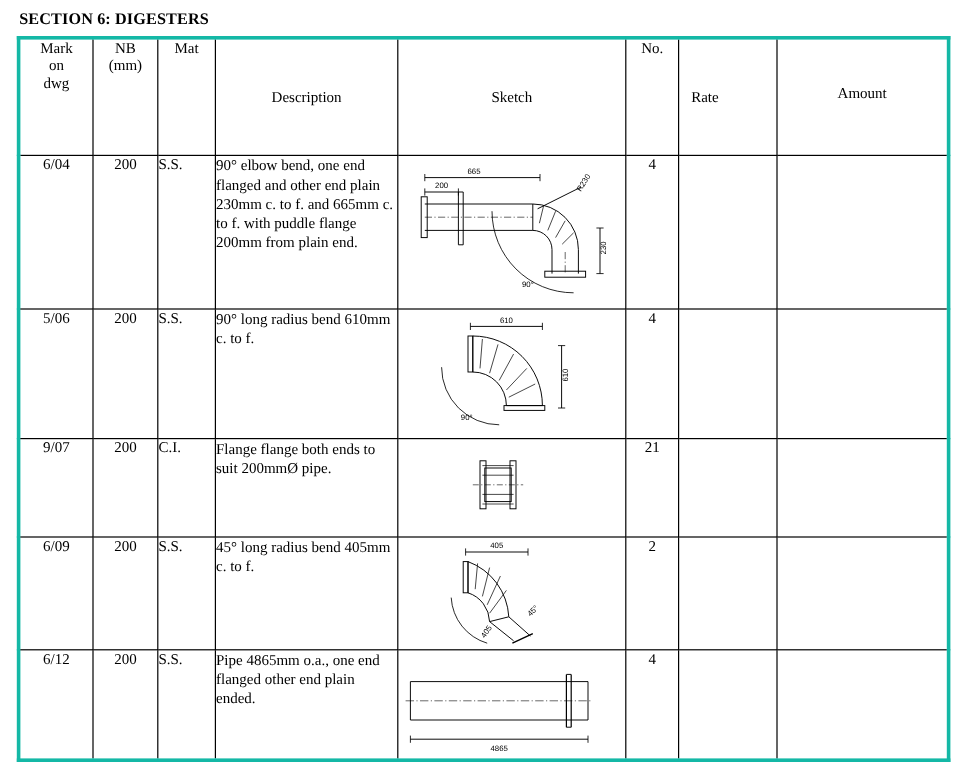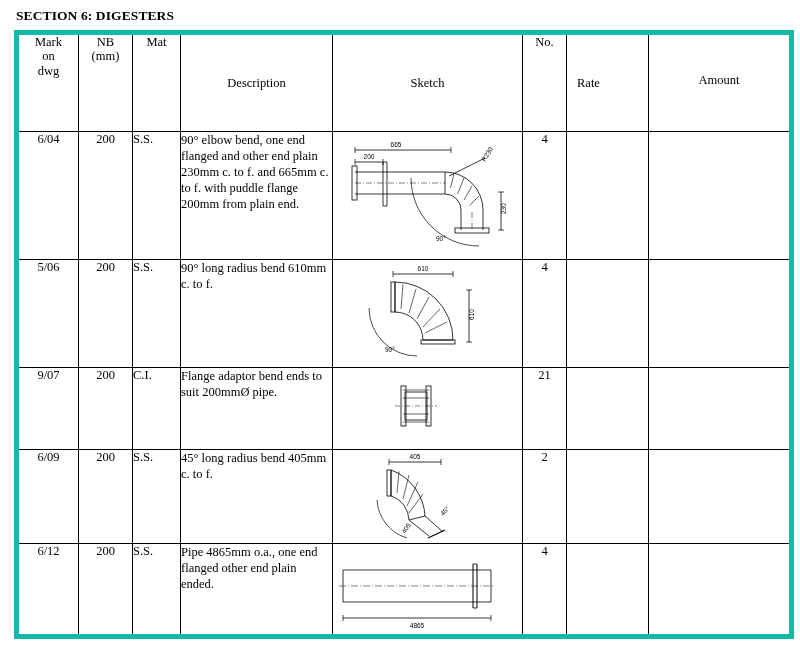--- a/index.html
+++ b/index.html
@@ -25,21 +25,21 @@
     font-family: "Liberation Serif", serif;
     font-weight: bold;
     font-size: 13.5px;
     letter-spacing: 0.1px;
     margin: 2px 0 6px 2px;
   }
   table.boq {
     border-collapse: collapse;
     width: 775px;
     table-layout: fixed;
-    border: 5px solid #14b8a6;
+    border: 3px solid #14b8a6;
   }
   table.boq td, table.boq th {
     border: 1px solid #000;
     vertical-align: top;
     font-size: 12.5px;
     font-weight: normal;
     padding: 0;
   }
   
   col.c-mark   { width: 62px; }
@@ -243,21 +243,21 @@
         </td>
         <td class="cell-no">4</td>
         <td class="cell-rate"></td>
         <td class="cell-amount"></td>
       </tr>
 
       <tr class="row3">
         <td class="cell-mark">9/07</td>
         <td class="cell-nb">200</td>
         <td class="cell-mat">C.I.</td>
-        <td class="cell-desc">Flange adaptor bend ends to suit 200mmØ pipe.</td>
+        <td class="cell-desc">Flange flange both ends to suit 200mmØ pipe.</td>
         <td class="cell-sketch">
           <div class="sketch-wrap">
             <svg class="sk" width="190" height="80" viewBox="0 0 190 80">
               <g stroke="#000" fill="none" stroke-width="0.8">
 
                 <rect x="72" y="24" width="22" height="28"></rect>
 
                 <rect x="68" y="18" width="5" height="40"></rect>
                 <rect x="93" y="18" width="5" height="40"></rect>
 

